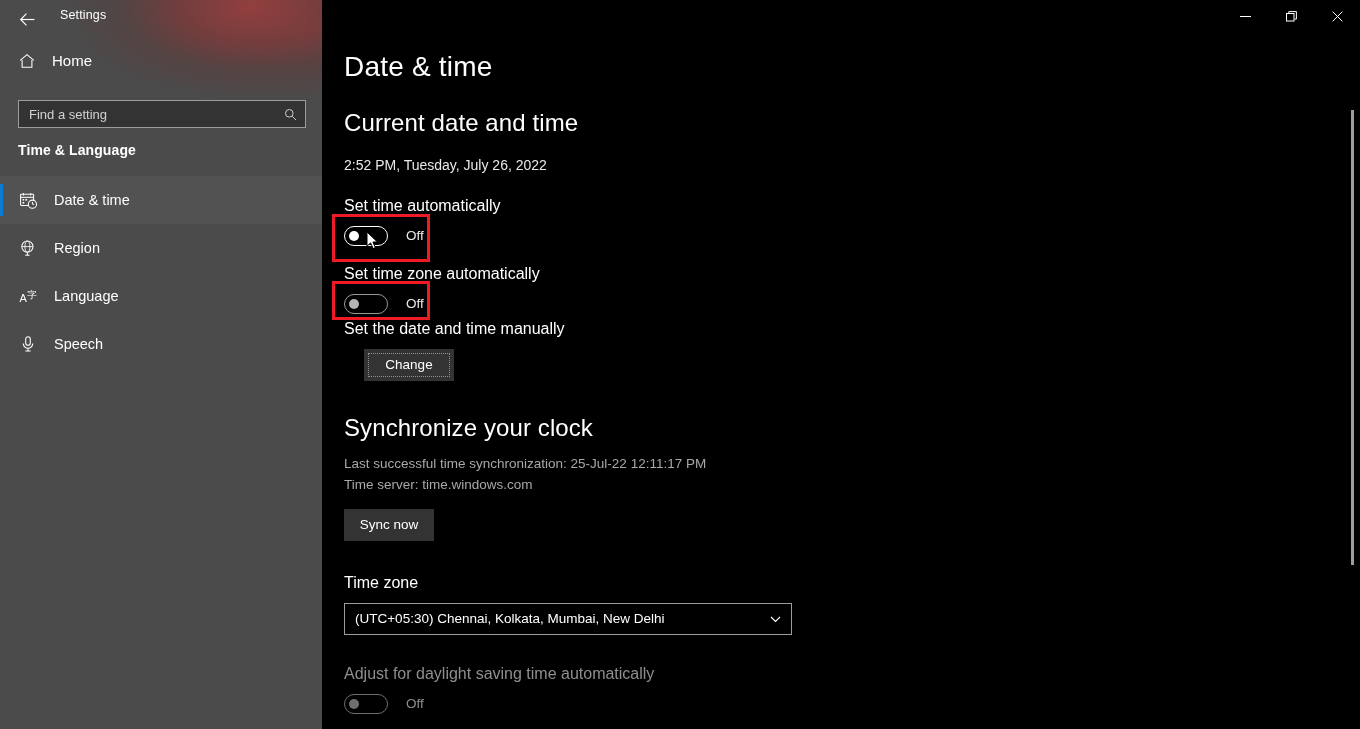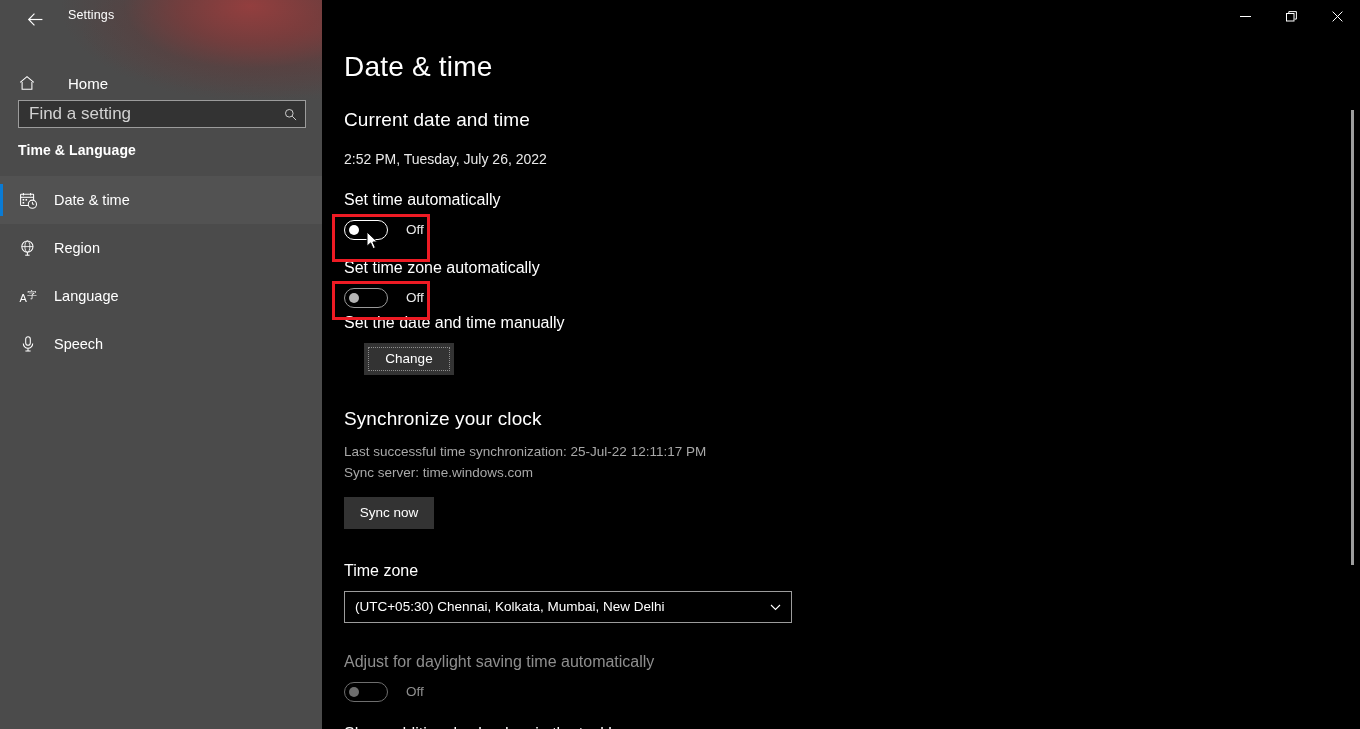--- a/index.html
+++ b/index.html
@@ -18,49 +18,49 @@
     background:#4b4b4b;
     overflow:hidden;
   }
   #sidebar-acrylic {
     position:absolute; left:0; top:0; width:322px; height:150px;
     background:
       radial-gradient(ellipse 190px 95px at 250px 6px, rgba(150,62,62,0.95) 0%, rgba(126,58,58,0.72) 38%, rgba(95,55,55,0.30) 66%, rgba(75,75,75,0) 100%),
       radial-gradient(ellipse 230px 70px at 310px 30px, rgba(140,60,60,0.55) 0%, rgba(110,58,58,0.25) 55%, rgba(75,75,75,0) 100%);
     pointer-events:none;
   }
-  #titlebar-left { position:absolute; left:8px; top:0; width:322px; height:40px; z-index:3; }
+  #titlebar-left { position:absolute; left:0; top:0; width:322px; height:40px; z-index:3; }
   #back-btn {
     position:absolute; left:8px; top:2px; width:38px; height:34px;
     display:flex; align-items:center; justify-content:center;
   }
   #back-btn svg { width:17px; height:17px; }
   #app-title {
     position:absolute; left:60px; top:8px;
     font-size:12.5px; color:#ffffff; letter-spacing:.15px;
   }
 
   #sidebar-body { position:absolute; left:0; top:40px; width:322px; z-index:2; }
 
   .home-row {
-    display:flex; align-items:flex-end; height:40px;
-    margin:12px 0 0 0; padding-left:16px;gap:16px;
+    display:flex; align-items:flex-start; height:40px;
+    margin:12px 0 0 0; padding-left:16px;
   }
   .home-row .ico { width:22px; display:flex; justify-content:center; }
   .home-row .lbl { font-size:15px; color:#fff; margin-left:14px; }
 
   #search-wrap { margin:8px 16px 0 18px; }
   #search-box {
     position:relative; height:28px; background:#333333;
     border:1px solid #9c9c9c; display:flex; align-items:center;
   }
   #search-input {
     flex:1; background:transparent; border:none; outline:none;
     color:#e6e6e6; font-family:"Liberation Sans", sans-serif;
-    font-size:17px; padding:0 26px 0 10px;
+    font-size:13px; padding:0 26px 0 10px;
   }
   #search-input::placeholder { color:#d2d2d2; opacity:1; }
   #search-icon {
     position:absolute; right:8px; top:50%; transform:translateY(-50%);
     width:14px; height:14px; display:flex; align-items:center; justify-content:center;
   }
 
   #category-title {
     margin:14px 0 0 18px; font-size:14px; color:#ffffff; font-weight:bold;
     letter-spacing:.1px;
@@ -91,21 +91,21 @@
     position:absolute; left:322px; top:0; width:1038px; height:729px;
     background:#000; overflow:hidden;
   }
   #content { position:absolute; left:22px; top:0; width:760px; }
 
   h1#page-title {
     margin-top:52px; font-size:28px; font-weight:normal; color:#ffffff;
     letter-spacing:.2px; line-height:1.1;
   }
   h2.section-h {
-    margin-top:26px; font-size:19px; font-weight:normal; color:#ffffff;
+    margin-top:26px; font-size:24px; font-weight:normal; color:#ffffff;
     letter-spacing:.1px;
   }
   .current-dt { margin-top:20px; font-size:14px; color:#e9e9e9; }
 
   .field-label { font-size:16px; color:#ffffff; }
   .field-label.dim { color:#8e8e8e; }
 
   
   .toggle-row { display:flex; align-items:center; }
   .switch {
@@ -310,21 +310,21 @@
         <span class="toggle-state">Off</span>
       </div>
 
       <div style="margin-top:6px;" class="field-label">Set the date and time manually</div>
       <div style="margin-top:11px;padding-left:20px;">
         <button class="btn focused">Change</button>
       </div>
 
       <h2 class="section-h" style="margin-top:33px;">Synchronize your clock</h2>
       <div class="muted-line" style="margin-top:12px;">Last successful time synchronization: 25-Jul-22 12:11:17 PM</div>
-      <div class="muted-line">Sync server: time.windows.com</div>
+      <div class="muted-line">Time server: time.windows.com</div>
       <div style="margin-top:13px;">
         <button class="btn">Sync now</button>
       </div>
 
       <div style="margin-top:33px;" class="field-label">Time zone</div>
       <div class="combo" style="margin-top:11px;">
         <span>(UTC+05:30) Chennai, Kolkata, Mumbai, New Delhi</span>
         <span class="chev">
           <svg viewBox="0 0 13 13">
             <path d="M2 4.5 L6.5 9 L11 4.5" fill="none" stroke="#ffffff" stroke-width="1.1"></path>

